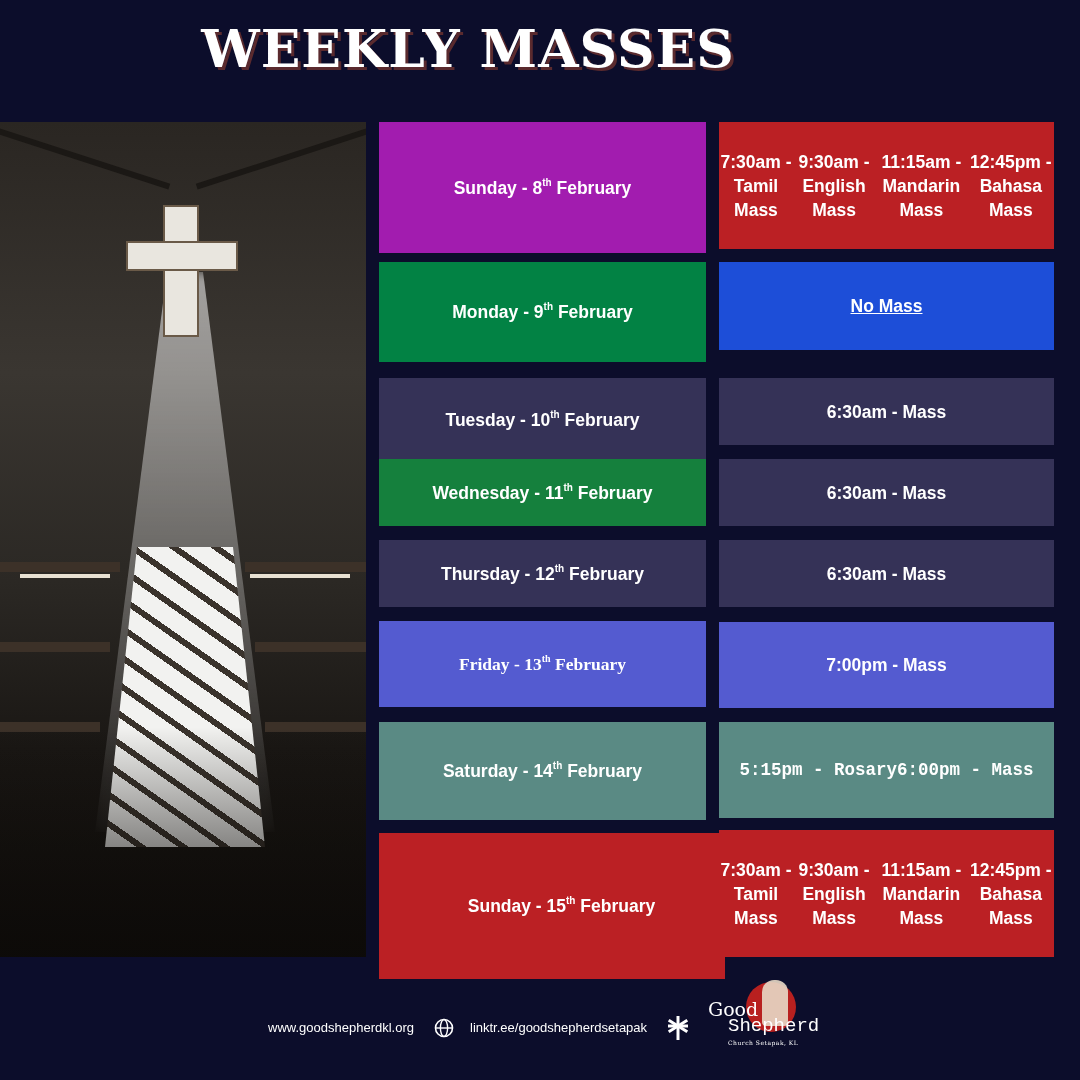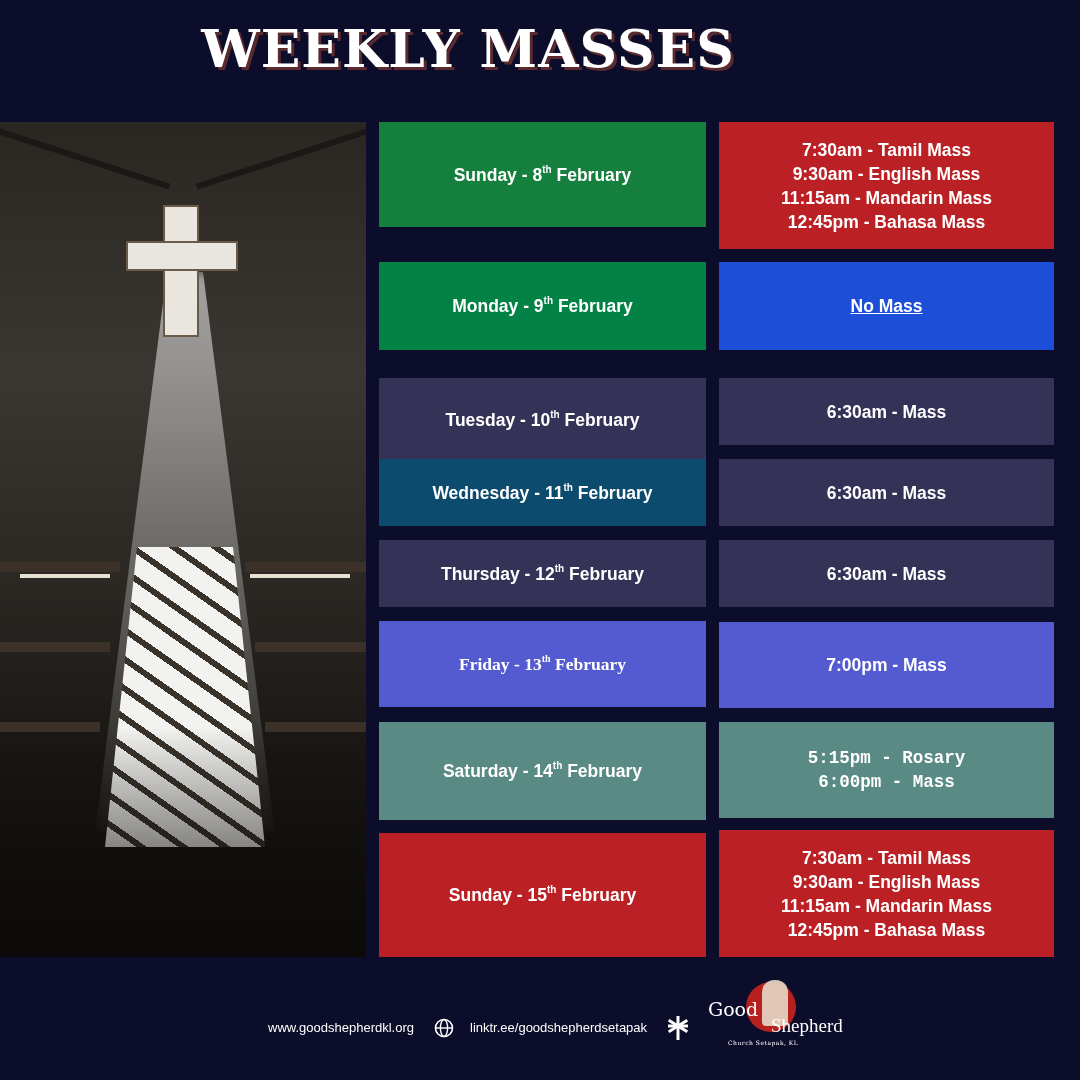--- a/index.html
+++ b/index.html
@@ -65,21 +65,21 @@
     position: absolute;
     display: flex; align-items: center; justify-content: center;
     text-align: center;
     font-weight: bold;
     font-size: 17.5px;
     line-height: 24px;
     color: #ffffff;
   }
   .cell sup { font-size: 10px; line-height: 0; position: relative; top: -1px; vertical-align: super; }
   .left { left: 379px; width: 327px; }
-  .right { left: 719px; width: 335px; flex-direction: column; }
+  .right { left: 719px; width: 335px; flex-direction: row; }
   .right span { display: block; }
 
   .footer {
     position: absolute; top: 1018px; left: 0; width: 1080px; height: 24px;
   }
   .footer .txt {
     position: absolute; top: 2px; font-size: 13px; color: #ffffff;
   }
   .footer .globe {
     position: absolute; left: 434px; top: 0; width: 20px; height: 20px;
@@ -97,21 +97,21 @@
   .logo .fig {
     position: absolute; left: 58px; top: 0px; width: 26px; height: 46px;
     background: #e8d9c6; border-radius: 12px 12px 4px 4px; opacity: 0.9;
   }
   .logo .g1 {
     position: absolute; left: 4px; top: 18px;
     font-family: "DejaVu Serif", "Liberation Serif", serif; font-size: 19px; color: #fff;
   }
   .logo .g2 {
     position: absolute; left: 24px; top: 35px;
-    font-family: Liberation Serif, serif; font-size: 19px; color: #fff; margin-left: 43px;
+    font-family: Liberation Mono, monospace; font-size: 19px; color: #fff;
   }
   .logo .g3 {
     position: absolute; left: 24px; top: 59px;
     font-family: "DejaVu Serif", "Liberation Serif", serif; font-size: 6px; color: #fff; letter-spacing: 0.5px;
   }
 </style>
 </head>
 <body>
 
 <div class="title">WEEKLY MASSES</div>
@@ -127,45 +127,45 @@
   <div class="pew" style="left:0;top:440px;width:120px;"></div>
   <div class="pew" style="left:245px;top:440px;width:121px;"></div>
   <div class="pew" style="left:0;top:520px;width:110px;"></div>
   <div class="pew" style="left:255px;top:520px;width:111px;"></div>
   <div class="pew" style="left:0;top:600px;width:100px;"></div>
   <div class="pew" style="left:265px;top:600px;width:101px;"></div>
   <div class="floor"></div>
   <div class="shade"></div>
 </div>
 
-<div class="cell left" style="top:122px;height:105px;background:#15803d;">
+<div class="cell left" style="top:122px;height:131px;background:#a21caf;">
   <span><span>Sunday - 8</span><sup>th</sup> <span>February</span></span>
 </div>
 <div class="cell right" style="top:122px;height:127px;background:#bb2024;">
   <span>7:30am - Tamil Mass</span>
   <span>9:30am - English Mass</span>
   <span>11:15am - Mandarin Mass</span>
   <span>12:45pm - Bahasa Mass</span>
 </div>
 
-<div class="cell left" style="top:262px;height:88px;background:#028244;">
+<div class="cell left" style="top:262px;height:100px;background:#028244;">
   <span><span>Monday - 9</span><sup>th</sup> <span>February</span></span>
 </div>
 <div class="cell right" style="top:262px;height:88px;background:#1d4ed8;text-decoration:underline;">
   <span>No Mass</span>
 </div>
 
 <div class="cell left" style="top:378px;height:84px;background:#353257;">
   <span><span>Tuesday - 10</span><sup>th</sup> <span>February</span></span>
 </div>
 <div class="cell right" style="top:378px;height:67px;background:#353257;">
   <span>6:30am - Mass</span>
 </div>
 
-<div class="cell left" style="top:459px;height:67px;background:#0c4a6e;">
+<div class="cell left" style="top:459px;height:67px;background:#15803d;">
   <span><span>Wednesday - 11</span><sup>th</sup> <span>February</span></span>
 </div>
 <div class="cell right" style="top:459px;height:67px;background:#353257;">
   <span>6:30am - Mass</span>
 </div>
 
 <div class="cell left" style="top:540px;height:67px;background:#353257;">
   <span><span>Thursday - 12</span><sup>th</sup> <span>February</span></span>
 </div>
 <div class="cell right" style="top:540px;height:67px;background:#353257;">
@@ -180,21 +180,21 @@
 </div>
 
 <div class="cell left" style="top:722px;height:98px;background:#5a8a84;">
   <span><span>Saturday - 14</span><sup>th</sup> <span>February</span></span>
 </div>
 <div class="cell right" style="top:722px;height:96px;background:#5a8a84;font-family:Liberation Mono, monospace;">
   <span>5:15pm - Rosary</span>
   <span>6:00pm - Mass</span>
 </div>
 
-<div class="cell left" style="top:833px;height:124px;background:#bb2024;">
+<div class="cell left" style="top:833px;height:146px;background:#bb2024;padding-left:19px;">
   <span><span>Sunday - 15</span><sup>th</sup> <span>February</span></span>
 </div>
 <div class="cell right" style="top:830px;height:127px;background:#bb2024;">
   <span>7:30am - Tamil Mass</span>
   <span>9:30am - English Mass</span>
   <span>11:15am - Mandarin Mass</span>
   <span>12:45pm - Bahasa Mass</span>
 </div>
 
 <div class="footer">

